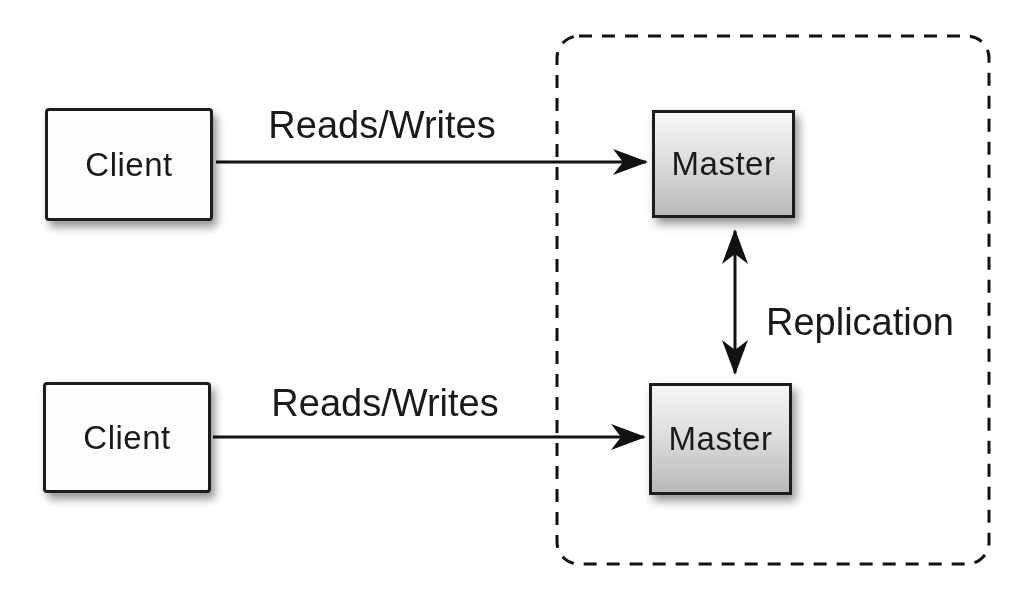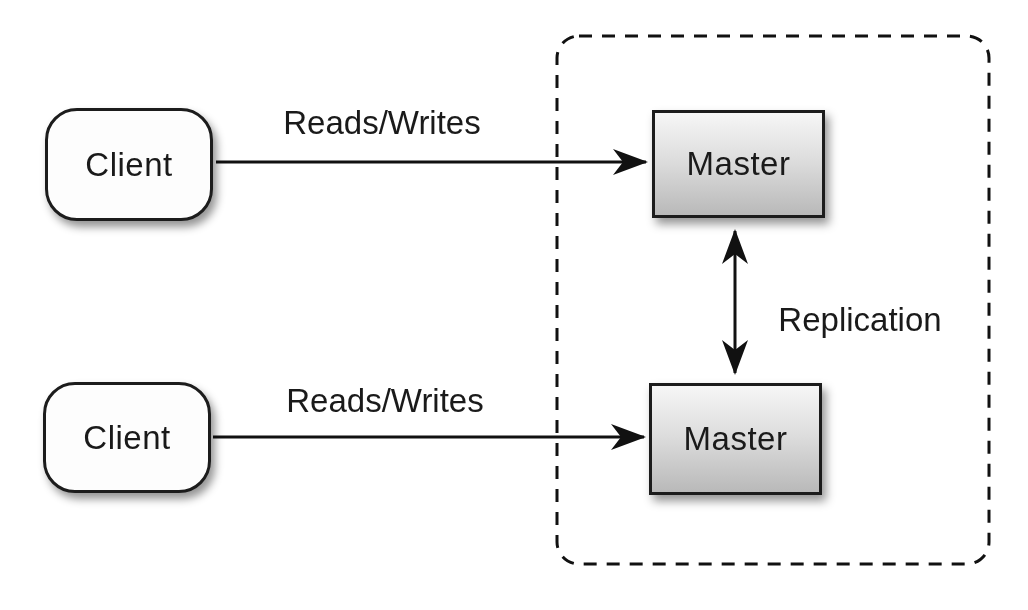--- a/index.html
+++ b/index.html
@@ -34,35 +34,35 @@
     align-items: center;
     justify-content: center;
     font-size: 33px;
     letter-spacing: 0.5px;
     color: var(--text);
     box-shadow: 4px 6px 9px rgba(0,0,0,0.42);
   }
   .client {
     width: 168px;
     border: 3.5px solid var(--node-border);
-    border-radius: 32px;
+    border-radius: 4px;
     background: var(--client-fill);
   }
   .client-top { left: 45px; top: 108px; height: 113px; }
   .client-bottom { left: 43px; top: 382px; height: 111px; }
   .master {
-    width: 173px;
+    width: 143px;
     border: 3px solid var(--node-border);
     background: linear-gradient(180deg, var(--master-top) 0%, var(--master-mid) 48%, var(--master-bot) 100%);
   }
   .master-top { left: 652px; top: 110px; height: 108px; }
   .master-bottom { left: 649px; top: 383px; height: 112px; }
   .edge-label {
     position: absolute;
-    font-size: 33px;
+    font-size: 38px;
     text-align: center;
     white-space: nowrap;
     color: var(--text);
   }
   .label-rw-top { left: 232px; top: 104px; width: 300px; }
   .label-rw-bottom { left: 235px; top: 382px; width: 300px; }
   .label-replication { left: 735px; top: 301px; width: 250px; }
 </style>
 </head>
 <body>

